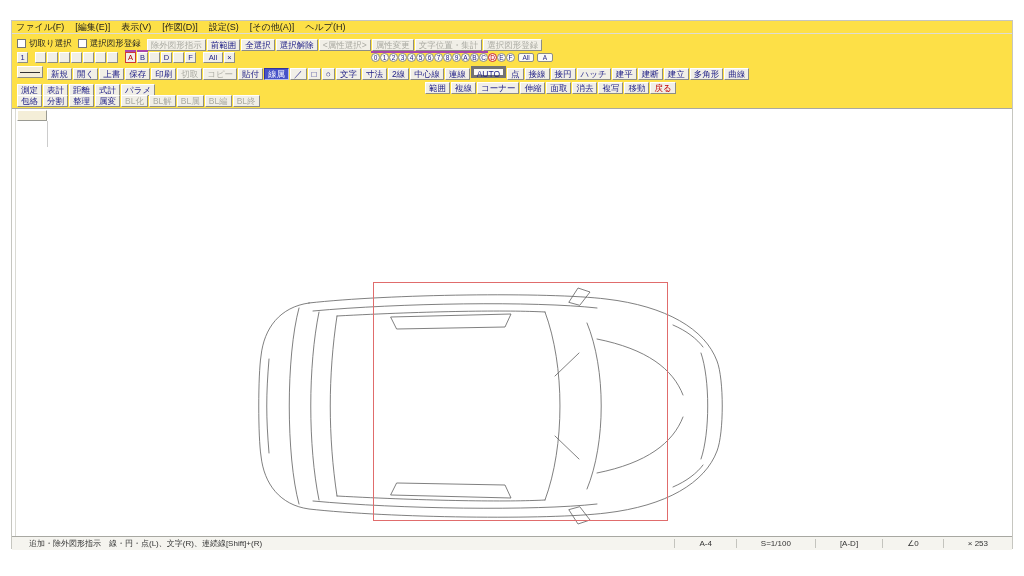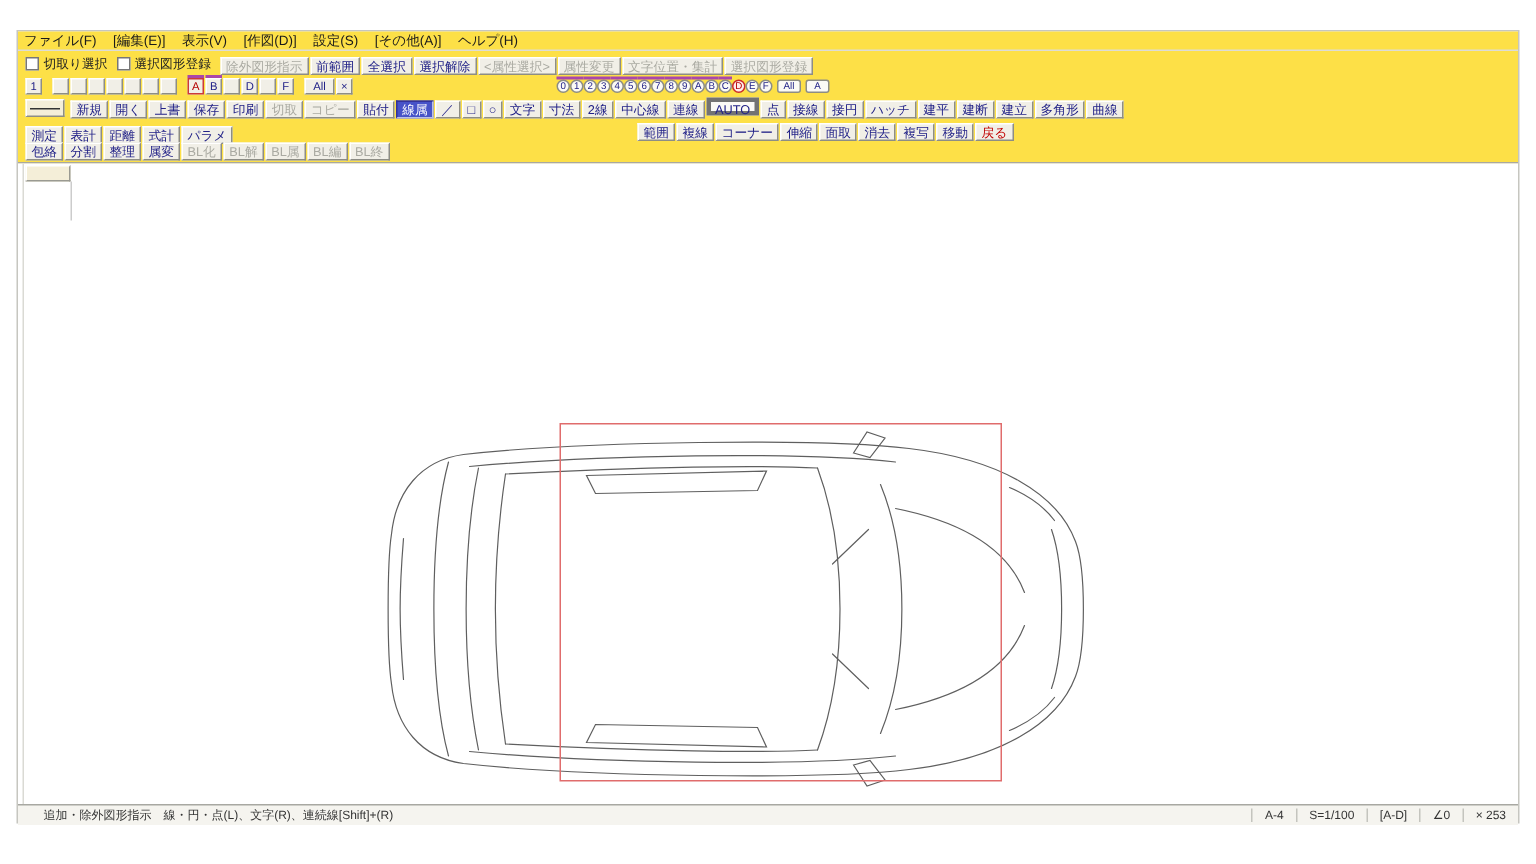--- a/index.html
+++ b/index.html
@@ -51,21 +51,21 @@
   
   #canvas{position:absolute;left:0;top:88px;right:0;height:427px;background:#fff}
   #car-svg{position:absolute;left:237px;top:172px}
   #sel-rect{position:absolute;left:361px;top:173px;width:295px;height:239px;
        border:1px solid #e06c6c;box-sizing:border-box}
   
   #status{position:absolute;left:0;right:0;top:515px;height:13px;border-top:1px solid #a8a8a2;
        background:#f5f4ef;display:flex;align-items:center;font-size:8px;color:#333}
   #status-msg{margin-left:17px}
   #status-right{margin-left:auto;display:flex;align-items:center;height:100%}
-  #status-right span{padding:0 8px;border-left:1px solid #c4c4be;height:9px;line-height:9px}
+  #status-right span{padding:0 24px;border-left:1px solid #c4c4be;height:9px;line-height:9px}
 </style>
 </head>
 <body>
 
 <div id="app">
   <div id="toolzone">
     <div class="row" id="menu-bar">
         <span class="menu-item">ファイル(F)</span>
         <span class="menu-item">[編集(E)]</span>
         <span class="menu-item">表示(V)</span>

